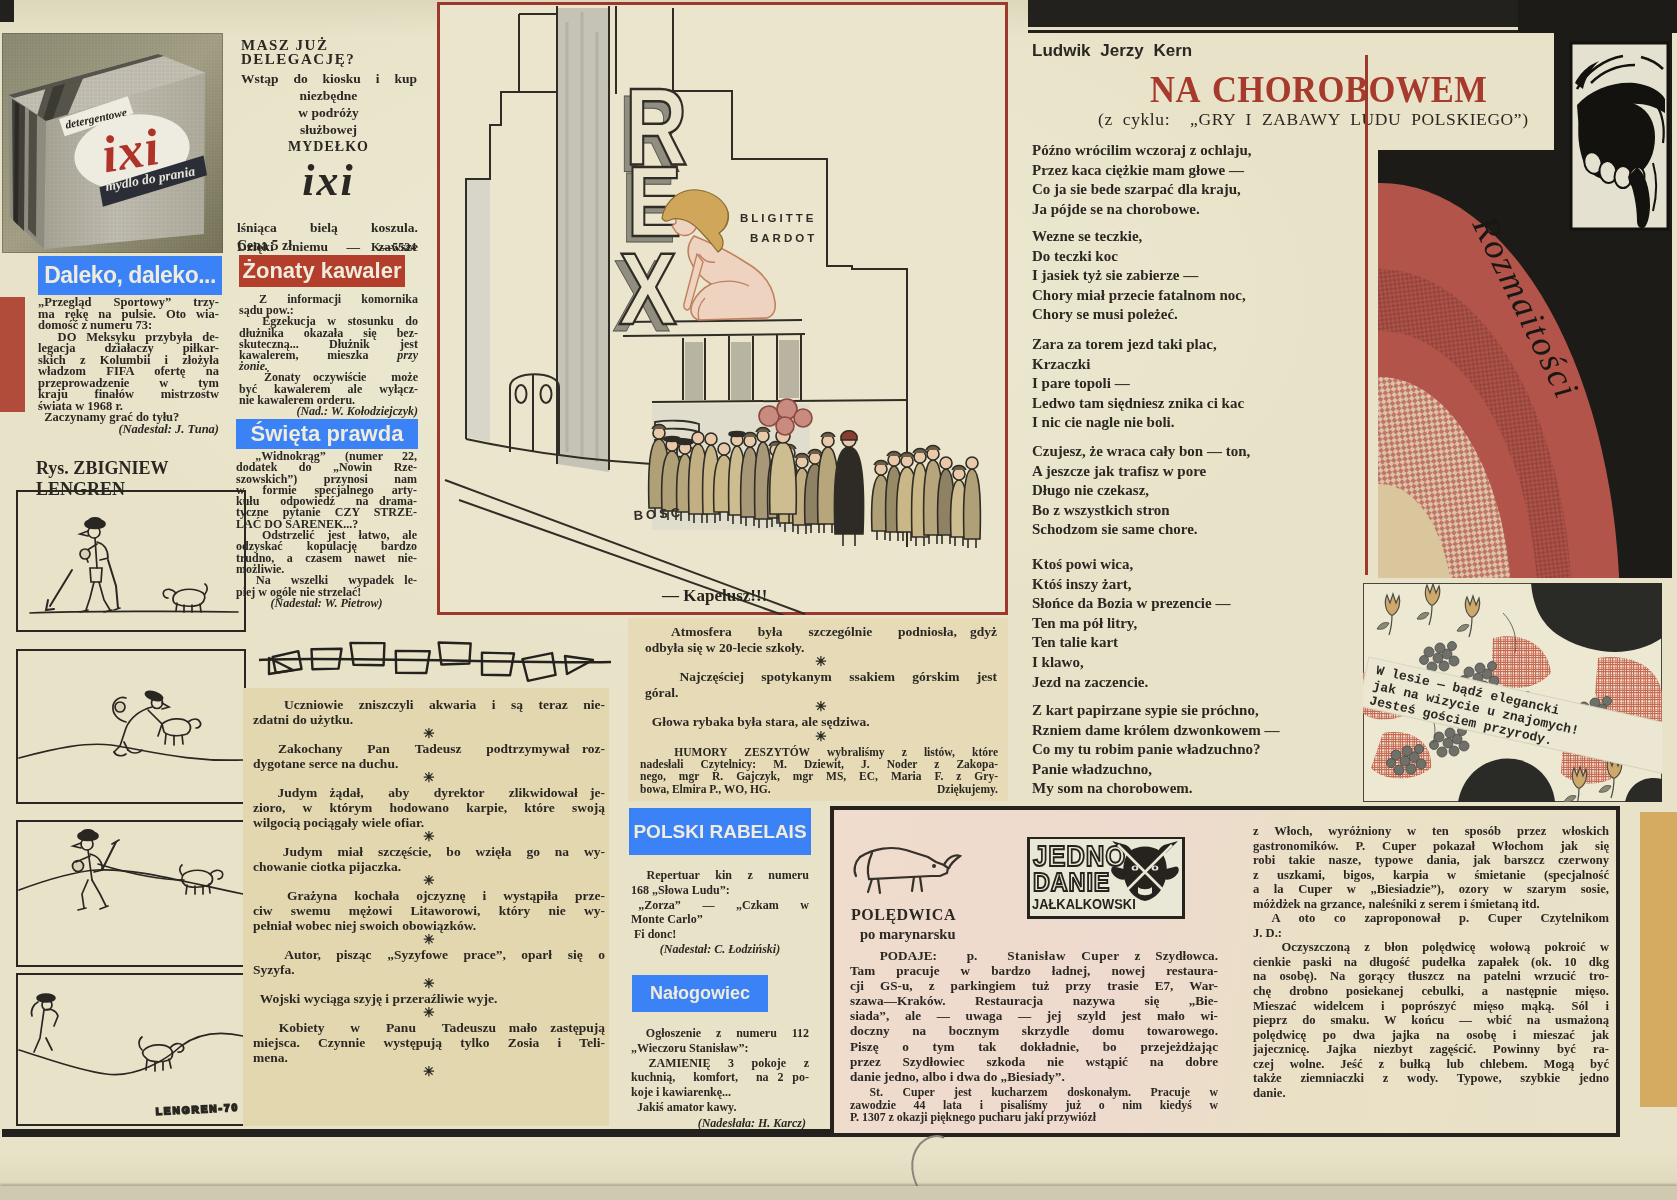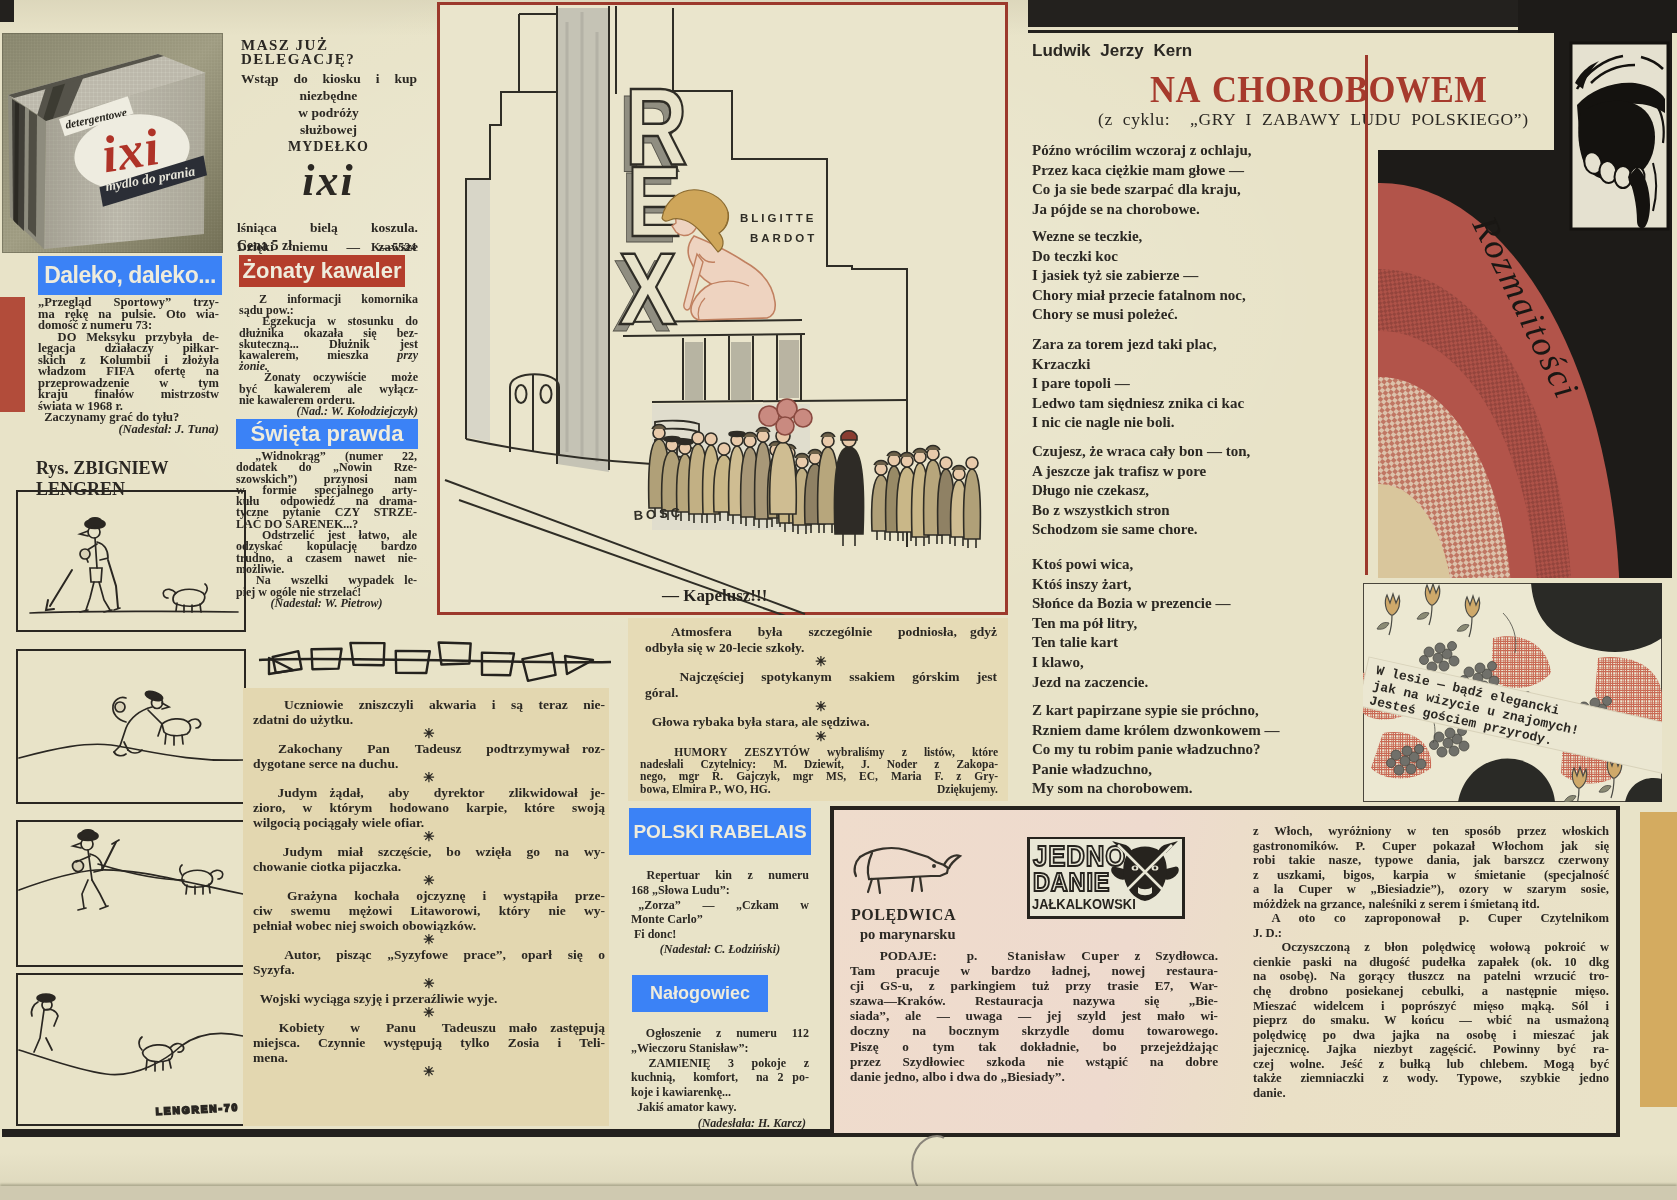--- a/index.html
+++ b/index.html
@@ -745,20 +745,25 @@
     <div>&nbsp;&nbsp;PODAJE: &nbsp;p. &nbsp;<span style="letter-spacing:0.5px;">Stanisław Cuper</span> z Szydłowca.</div>
     <div>Tam pracuje w bardzo ładnej, nowej restaura-</div>
     <div>cji GS-u, z parkingiem tuż przy trasie E7, War-</div>
     <div>szawa—Kraków. Restauracja nazywa się „Bie-</div>
     <div>siada”, ale — uwaga — jej szyld jest mało wi-</div>
     <div>doczny na bocznym skrzydle domu towarowego.</div>
     <div>Piszę o tym tak dokładnie, bo przejeżdżając</div>
     <div>przez Szydłowiec szkoda nie wstąpić na dobre</div>
     <div class="nj">danie jedno, albo i dwa do „Biesiady”.</div>
   </div>
+  <div class="jl bold" style="position:absolute;left:16px;top:276px;width:368px;font-size:11.8px;line-height:12.6px;">
+    <div>&nbsp;St. Cuper jest kucharzem doskonałym. Pracuje w</div>
+    <div>zawodzie 44 lata i pisaliśmy już o nim kiedyś w</div>
+    <div class="nj">P. 1307 z okazji pięknego pucharu jaki przywiózł</div>
+  </div>
   <div class="jl bold" style="position:absolute;left:419px;top:14px;width:356px;font-size:12.6px;line-height:14.55px;">
     <div>z Włoch, wyróżniony w ten sposób przez włoskich</div>
     <div>gastronomików. P. Cuper pokazał Włochom jak się</div>
     <div>robi takie nasze, typowe dania, jak barszcz czerwony</div>
     <div>z uszkami, bigos, karpia w śmietanie (specjalność</div>
     <div>a la Cuper w „Biesiadzie”), ozory w szarym sosie,</div>
     <div class="nj">móżdżek na grzance, naleśniki z serem i śmietaną itd.</div>
     <div>&nbsp;&nbsp;A &nbsp;oto &nbsp;co &nbsp;zaproponował &nbsp;p. &nbsp;Cuper &nbsp;Czytelnikom</div>
     <div class="nj">J. D.:</div>
     <div>&nbsp;&nbsp;Oczyszczoną z błon polędwicę wołową pokroić w</div>

